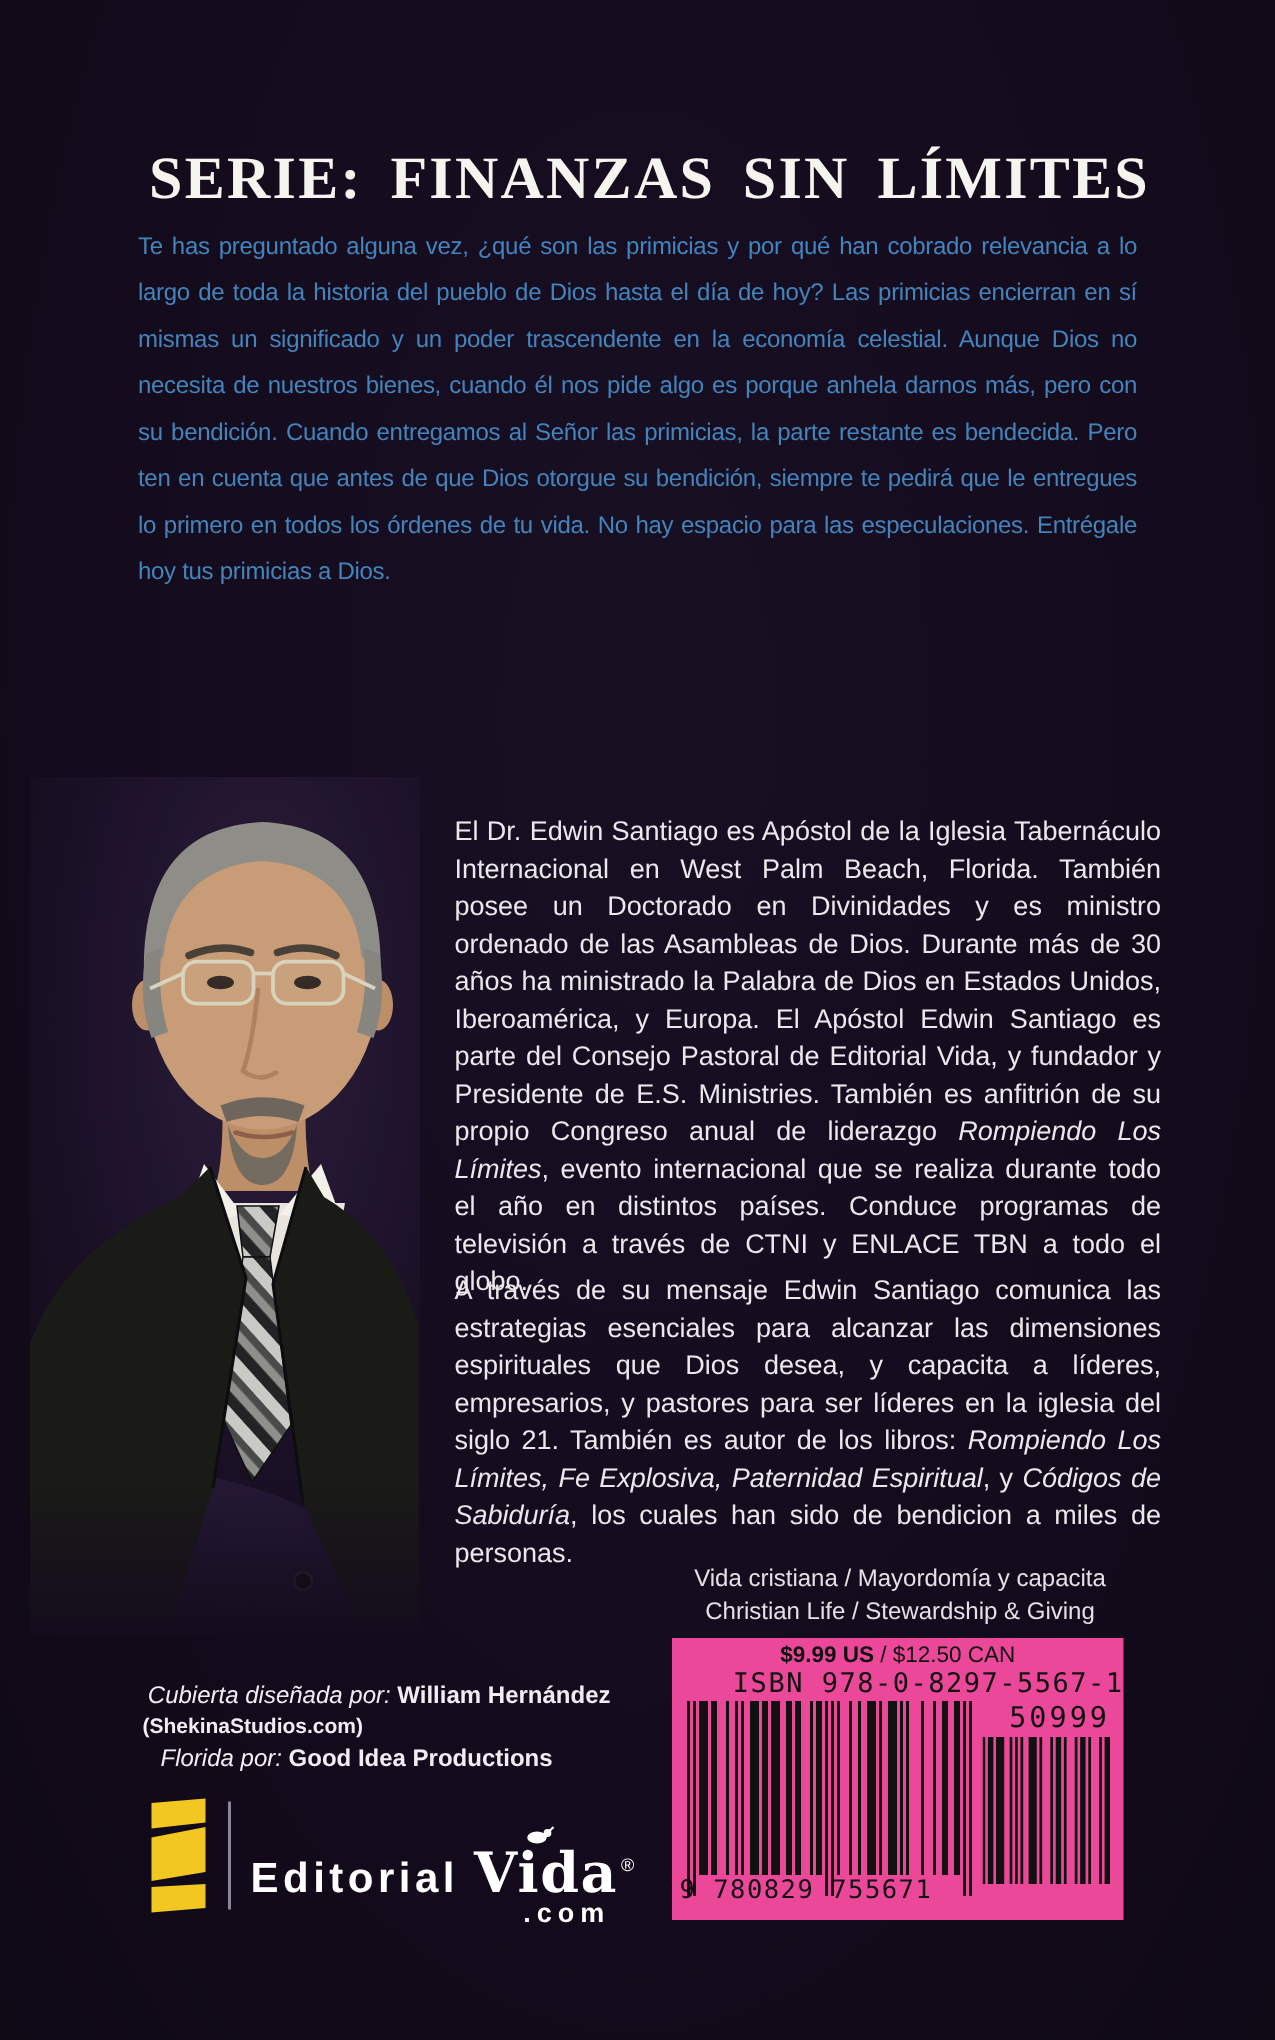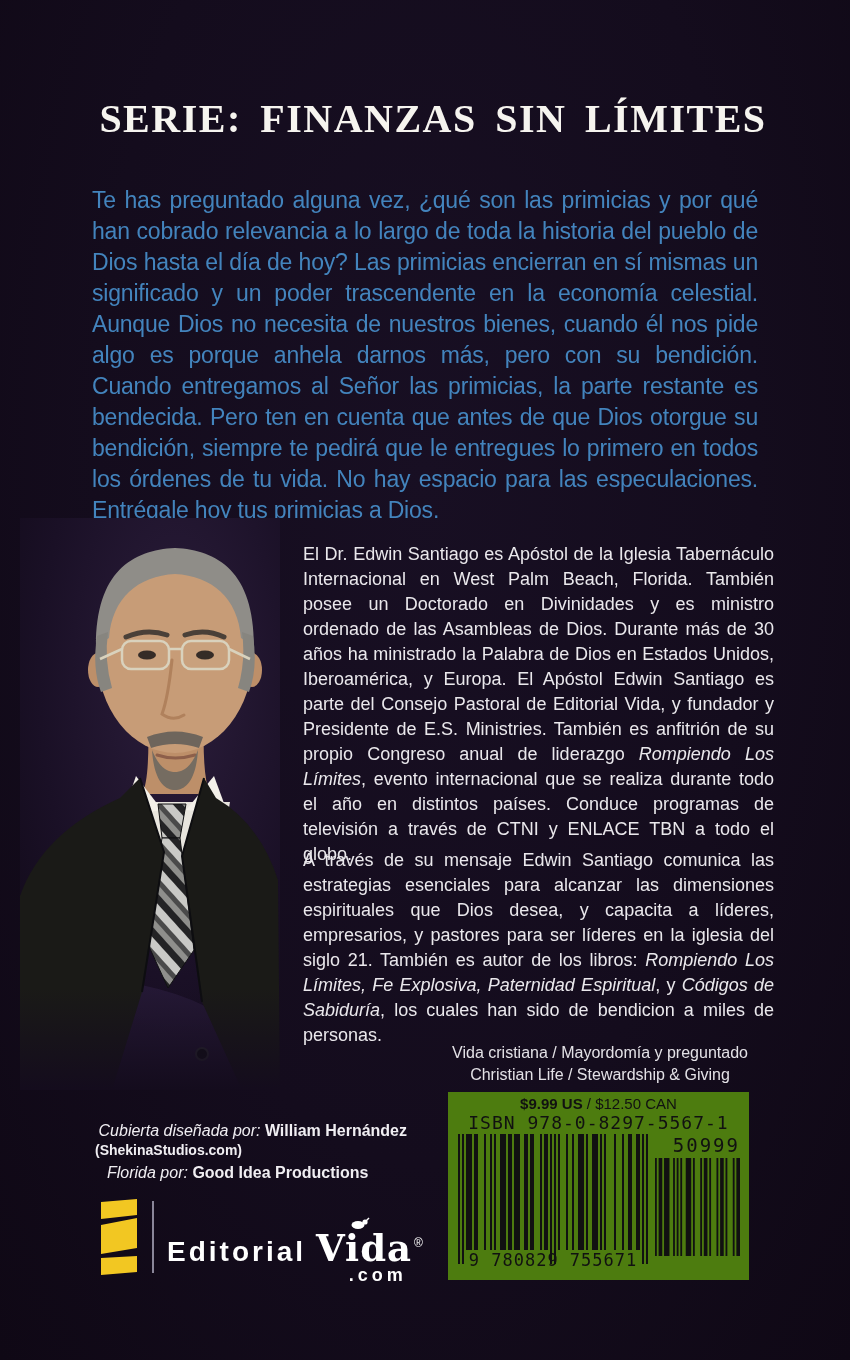--- a/index.html
+++ b/index.html
@@ -9,46 +9,46 @@
     font-family:"Liberation Sans", sans-serif;
     -webkit-font-smoothing:antialiased;
   }
   .title{
     position:absolute;top:95px;left:16px;right:0;text-align:center;
     font-family:"Liberation Serif", serif;font-weight:bold;font-size:40px;
     letter-spacing:1.5px;word-spacing:7px;color:#f6f4ef;
   }
   .intro{
     position:absolute;top:149px;left:92px;width:666px;
-    font-size:23px;line-height:31px;letter-spacing:-0.2px;
-    color:#4384bd;text-align:justify;margin-top:36px;
+    font-size:16px;line-height:31px;letter-spacing:-0.2px;
+    color:#4384bd;text-align:justify;
   }
   .portrait{position:absolute;left:20px;top:518px;width:260px;height:572px;}
   .portrait svg{display:block;}
   .bio{position:absolute;left:276px;width:471px;color:#eae8ec;
        font-size:18px;line-height:25px;text-align:justify;margin-left:27px;}
   .bio.p1{top:542px;}
   .bio.p2{top:848px;}
   .category{
     position:absolute;left:424px;top:1042px;width:352px;text-align:center;
     font-size:16px;line-height:22px;color:#e3e1e6;
   }
   .barcode-box{
     position:absolute;left:448px;top:1092px;width:301px;height:188px;
-    background:#4d7c0f;color:#111;
+    background:#ec4899;color:#111;
   }
   .price{position:absolute;top:3px;left:0;right:0;text-align:center;font-size:15px;}
   .isbn{
-    position:absolute;top:20px;left:0;right:0;text-align:center;
+    position:absolute;top:20px;left:0;right:0;text-align:right;
     font-family:"DejaVu Sans Mono", monospace;font-size:18px;letter-spacing:1px;
   }
   .ean{position:absolute;left:10px;top:42px;width:192px;height:140px;}
   .ean-digits{
     position:absolute;left:-5px;top:116px;width:200px;
-    font-family:"DejaVu Sans Mono", monospace;font-size:17px;letter-spacing:1px;color:#111;text-align:center;
+    font-family:"DejaVu Sans Mono", monospace;font-size:17px;letter-spacing:1px;color:#111;
   }
   .addon{position:absolute;left:204px;top:42px;width:88px;}
   .addon-num{
     text-align:right;font-family:"DejaVu Sans Mono", monospace;
     font-size:19px;letter-spacing:2px;color:#111;
   }
   .addon svg{margin-top:2px;display:block;margin-left:auto;}
   .credits{position:absolute;left:95px;top:1120px;width:312px;color:#f0eef2;font-size:16px;line-height:21px;}
   .credits .l1{text-align:right;}
   .credits .l2{text-align:left;font-size:14px;margin-top:-1px;}
@@ -140,21 +140,21 @@
              C171,250 162,254 155,254 C148,254 139,250 132,232 Z" fill="#756c61"></path>
 
     <rect x="0" y="470" width="260" height="102" fill="url(#bottomFade)"></rect>
   </svg>
 </div>
 
 <div class="bio p1 rich"><span>El Dr. Edwin Santiago es Apóstol de la Iglesia Tabernáculo Internacional en West Palm Beach, Florida. También posee un Doctorado en Divinidades y es ministro ordenado de las Asambleas de Dios. Durante más de 30 años ha ministrado la Palabra de Dios en Estados Unidos, Iberoamérica, y Europa. El Apóstol Edwin Santiago es parte del Consejo Pastoral de Editorial Vida, y fundador y Presidente de E.S. Ministries. También es anfitrión de su propio Congreso anual de liderazgo </span><span class="i">Rompiendo Los Límites</span><span>, evento internacional que se realiza durante todo el año en distintos países. Conduce programas de televisión a través de CTNI y ENLACE TBN a todo el globo.</span></div>
 <div class="bio p2 rich"><span>A través de su mensaje Edwin Santiago comunica las estrategias esenciales para alcanzar las dimensiones espirituales que Dios desea, y capacita a líderes, empresarios, y pastores para ser líderes en la iglesia del siglo 21. También es autor de los libros: </span><span class="i">Rompiendo Los Límites, Fe Explosiva, Paternidad Espiritual</span><span>, y </span><span class="i">Códigos de Sabiduría</span><span>, los cuales han sido de bendicion a miles de personas.</span></div>
 
 <div class="category">
-  <div>Vida cristiana / Mayordomía y preguntado</div>
+  <div>Vida cristiana / Mayordomía y capacita</div>
   <div>Christian Life / Stewardship &amp; Giving</div>
 </div>
 
 <div class="barcode-box">
   <div class="price rich"><span class="b">$9.99 US</span><span> / $12.50 CAN</span></div>
   <div class="isbn">ISBN 978-0-8297-5567-1</div>
   <div class="ean">
     <svg id="ean13-svg" width="190" height="132">
         <rect x="0.00" y="0" width="2.00" height="130" fill="#111"></rect>
         <rect x="4.00" y="0" width="2.00" height="130" fill="#111"></rect>

